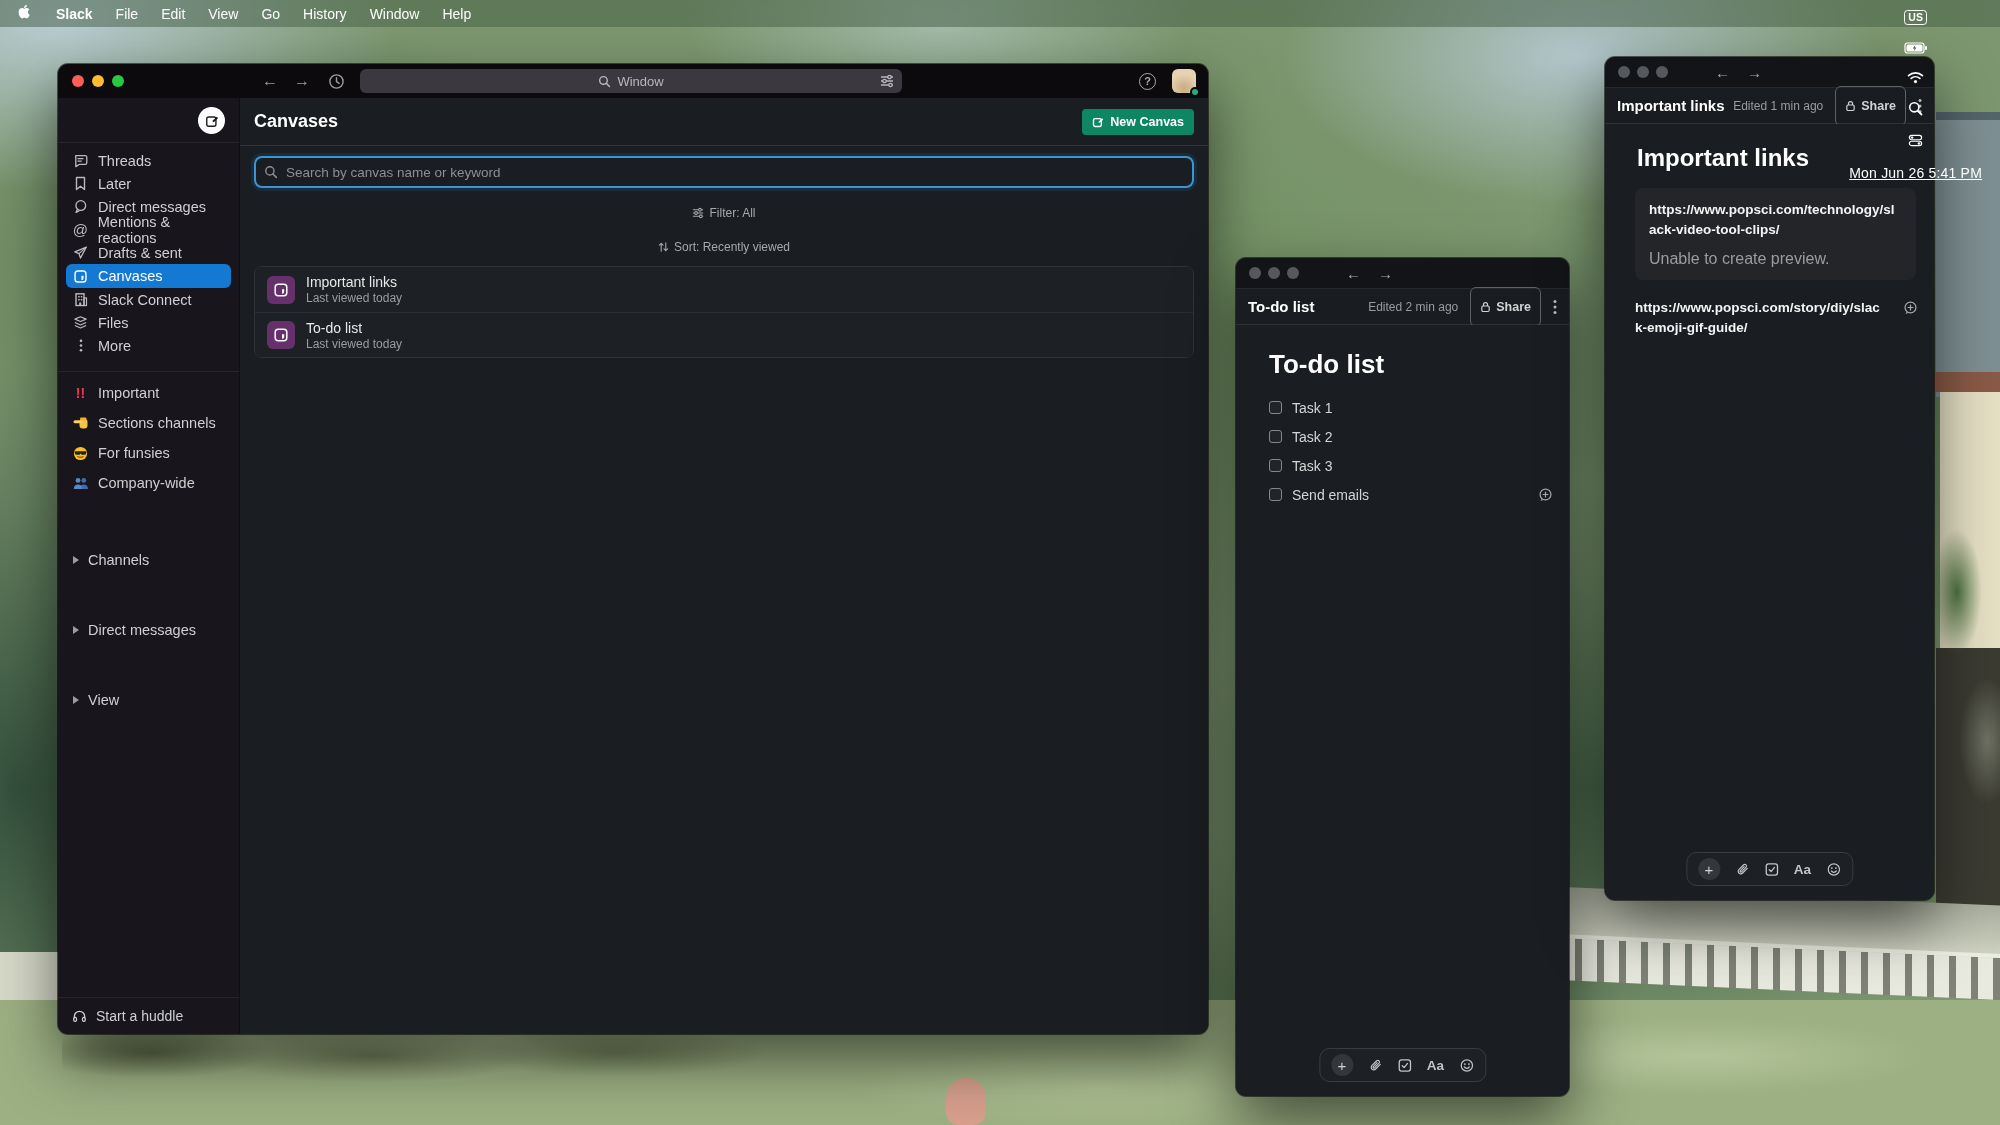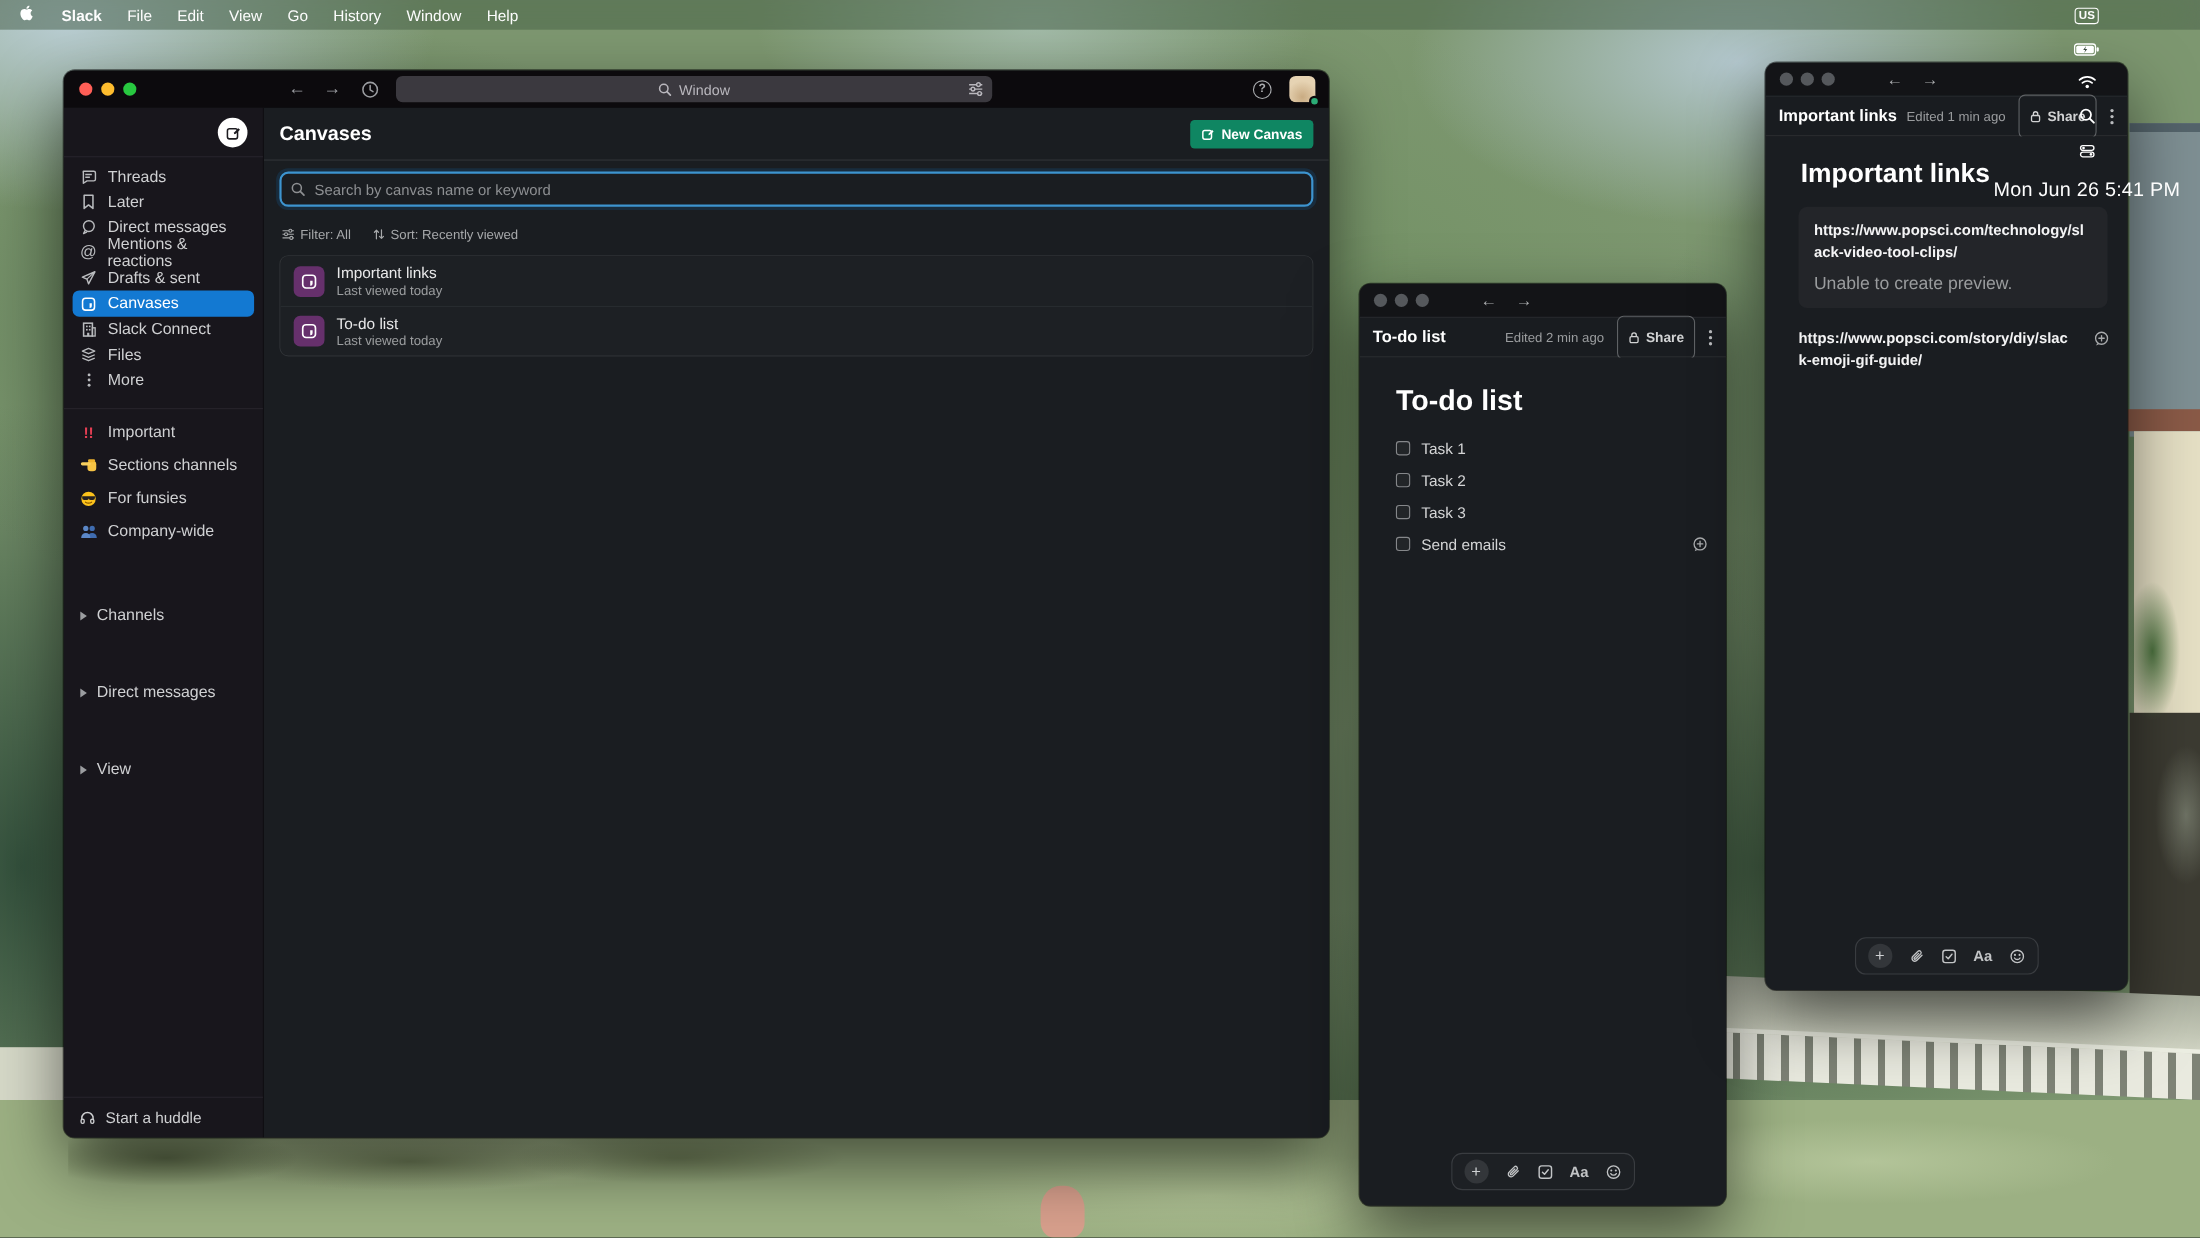--- a/index.html
+++ b/index.html
@@ -46,21 +46,21 @@
       radial-gradient(ellipse 200px 32px at 75% 40%, rgba(104,118,80,.75) 0%, rgba(104,118,80,0) 75%); }
   .pink-figure { position:absolute; left:946px; top:1078px; width:40px; height:47px; border-radius:45% 45% 30% 30%; background:#d79f8c; }
 
   
   .menubar { position:absolute; left:0; top:0; width:2000px; height:27px; z-index:50;
     display:flex; align-items:center; padding:0 18px; color:#fdfdfd; font-size:14px;
     background:rgba(72,94,74,.52); backdrop-filter:blur(18px) saturate(1.4); }
   .mb-left { display:flex; align-items:center; gap:23px;justify-content:space-between; }
   .mb-app { font-weight:bold; }
   .mb-right { margin-left:auto; display:flex; align-items:center; gap:17px;flex-direction:column; }
-  .mb-clock { font-size:18px; letter-spacing:.2px; }
+  .mb-clock { font-size:14px; letter-spacing:.2px;text-decoration:underline; }
   .us-badge { border:1.5px solid #fff; border-radius:3.5px; font-size:10.5px; font-weight:bold; padding:0 3px; line-height:13px; }
   .mb-ic { display:inline-flex; }
 
   
   .win { position:absolute; border-radius:10px; box-shadow:0 26px 60px rgba(0,0,0,.55), 0 0 0 1px rgba(0,0,0,.55); overflow:hidden; }
 
   
   .main-win { left:58px; top:64px; width:1150px; height:970px; background:#1a1d21; }
   .titlebar { height:34px; background:#0c0a0d; display:flex; align-items:center; position:relative; }
   .lights { display:flex; gap:8px; padding-left:14px; }
@@ -107,21 +107,21 @@
   .content-header { height:48px; border-bottom:1px solid #313438; display:flex; align-items:center; padding:0 14px; }
   .page-title { color:#fff; font-weight:bold; font-size:18px; }
   .new-canvas-btn { margin-left:auto; background:#0f8662; color:#fff; font-size:12.5px; font-weight:bold;
     height:26px; padding:0 10px; border-radius:4px; display:flex; align-items:center; gap:6px; }
   .search-wrap { margin:10px 14px 0 14px; }
   .cv-search { width:100%; height:32px; background:#1a1d21; border:2px solid #3d94cf; border-radius:8px;
     box-shadow:0 0 0 3px rgba(18,100,163,.22); color:#d1d2d3; font-size:13.5px; padding:0 10px 0 30px;
     font-family:"Liberation Sans",sans-serif; outline:none; }
   .cv-search::placeholder { color:#8d8f92; }
   .search-mag { position:absolute; margin:9px 0 0 10px; color:#8d8f92; }
-  .filter-row { display:flex; align-items:center; gap:20px; padding:0 16px; margin-top:18px; color:#a6a8aa; font-size:12px; }
+  .filter-row { display:flex; align-items:center; gap:20px; padding:0 16px; margin-top:18px; color:#a6a8aa; font-size:12px;flex-direction:column; }
   .fr-item { display:flex; align-items:center; gap:5px; }
   .canvas-list { margin:12px 14px 0 14px; border:1px solid #2f3236; border-radius:8px; overflow:hidden; }
   .cl-row { height:45px; display:flex; align-items:center; gap:11px; padding:0 12px; background:#1d2024; }
   .cl-row + .cl-row { border-top:1px solid #2a2d31; }
   .cl-icon { width:28px; height:28px; border-radius:6px; background:#66306c; display:flex; align-items:center; justify-content:center; color:#fff; }
   .cl-title { color:#e9e9ea; font-size:14px; line-height:17px; }
   .cl-sub { color:#9b9d9f; font-size:12px; line-height:14px; }
 
   
   .mini-titlebar { height:30px; background:#131417; display:flex; align-items:center; padding-left:13px; }

